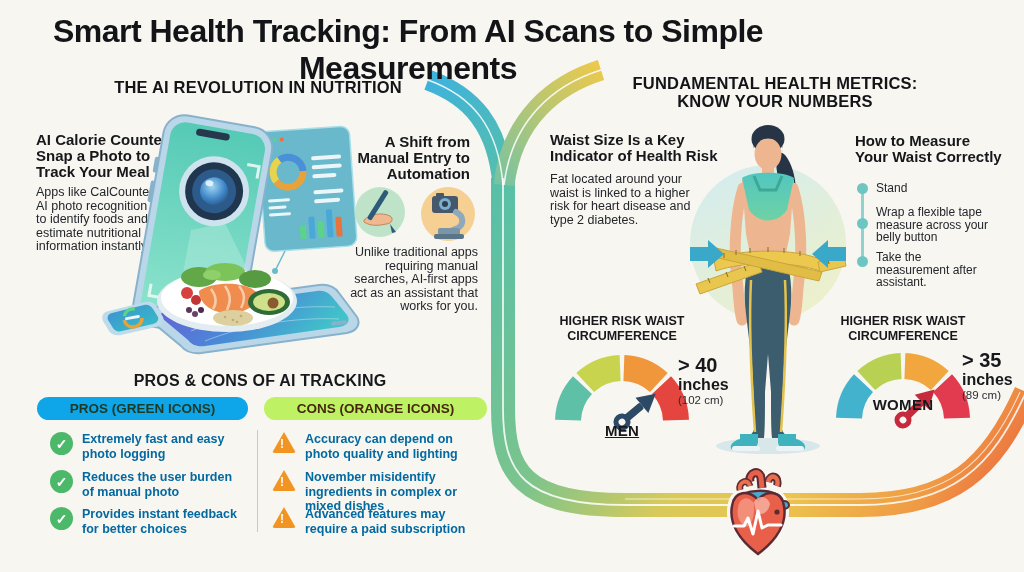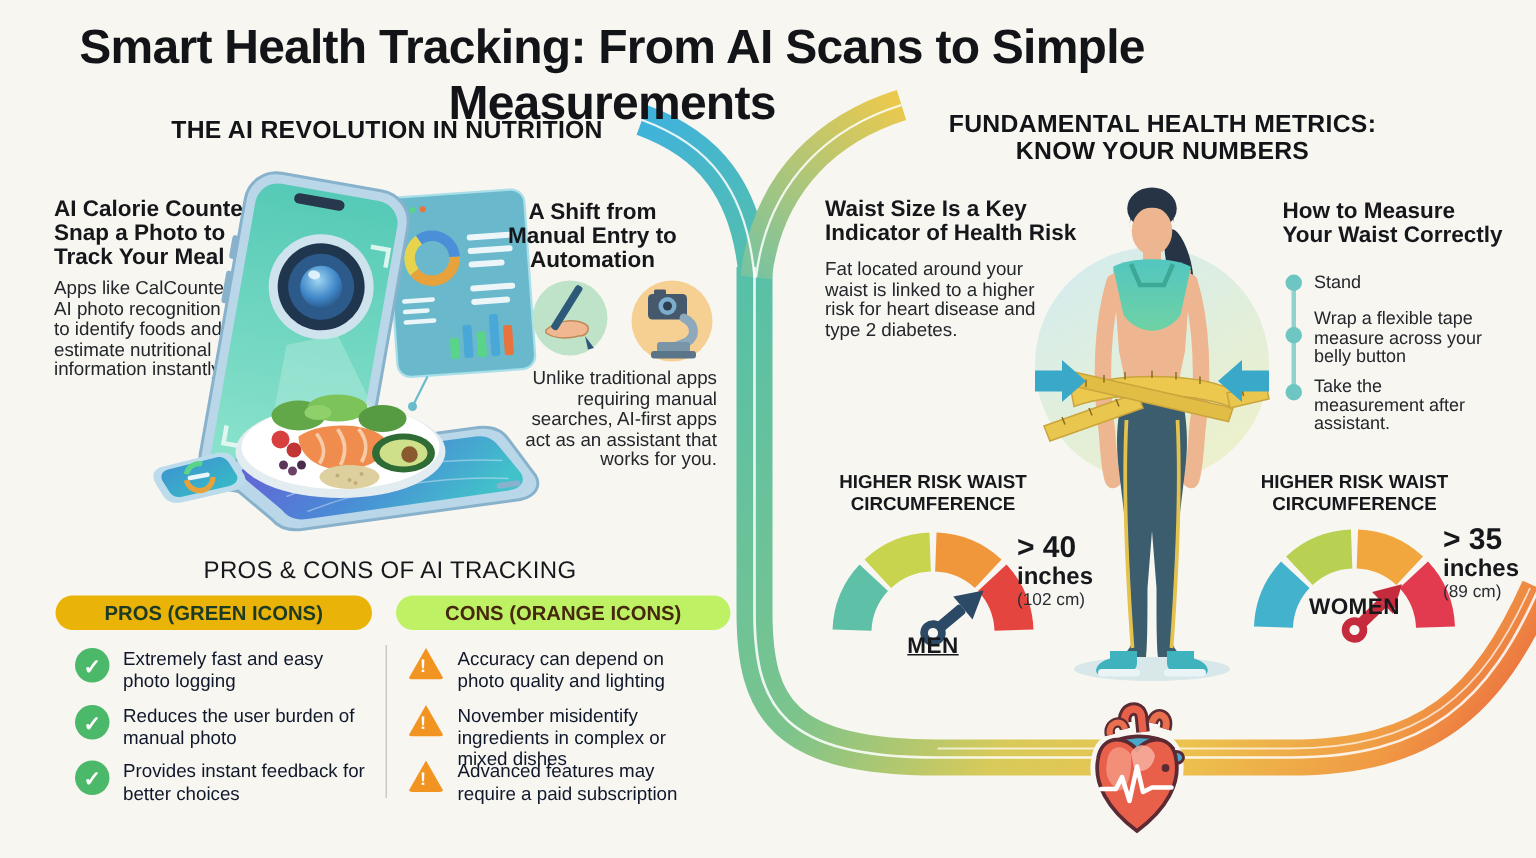--- a/index.html
+++ b/index.html
@@ -21,32 +21,32 @@
   .sec-header { font-size:16.5px; font-weight:bold; text-align:center; color:#121418; letter-spacing:0.2px; }
   .sec-header.left-h { left:58px; top:78px; width:400px; }
   .sec-header.right-h { left:580px; top:74px; width:390px; line-height:18px; }
 
   .h3 { font-size:15px; font-weight:bold; line-height:16px; color:#15171b; }
   .body-txt { font-size:12.5px; line-height:13.5px; color:#23262b; }
 
   .calorie-heading { left:36px; top:132px; width:170px; }
   .calorie-body   { left:36px; top:186px; width:180px; }
 
-  .shift-heading { left:332px; top:134px; width:126px; text-align:center; }
+  .shift-heading { left:344px; top:134px; width:126px; text-align:right; }
   .shift-body    { left:342px; top:246px; width:136px; text-align:right; }
 
   .proscons-heading { left:95px; top:372px; width:330px; text-align:center;
-    font-size:16px; font-weight:normal; letter-spacing:0.2px; }
+    font-size:16px; font-weight:bold; letter-spacing:0.2px; }
   .pill { top:397px; height:23px; border-radius:12px; display:flex;
     align-items:center; justify-content:center; font-size:13.5px; font-weight:bold; }
-  .pill.pros { left:37px;  width:211px; background:#eab308; color:#1c3a24; }
+  .pill.pros { left:37px;  width:211px; background:#0ea5e9; color:#1c3a24; }
   .pill.cons { left:264px; width:223px; background:#bef264; color:#45280e; }
 
   .pc-item { display:flex; gap:9px; align-items:flex-start; width:195px; }
-  .pc-item .txt { font-size:12.5px; line-height:14.5px; font-weight:normal; color:#0f172a; }
+  .pc-item .txt { font-size:12.5px; line-height:14.5px; font-weight:bold; color:#0369a1; }
   .pc-divider { left:257px; top:430px; width:1px; height:102px; background:#c9c9c6; }
 
   .check-badge { width:23px; height:23px; border-radius:50%; background:#4cb86a;
     color:#fff; font-size:14px; font-weight:bold; display:flex; align-items:center;
     justify-content:center; flex:0 0 auto; }
   .warn-badge { width:0; height:0; border-left:12px solid transparent;
     border-right:12px solid transparent; border-bottom:21px solid #f29422;
     position:relative; flex:0 0 auto; border-radius:3px; }
   .warn-badge span { position:absolute; left:-4px; top:5px; color:#fff;
     font-size:12px; font-weight:bold; }

